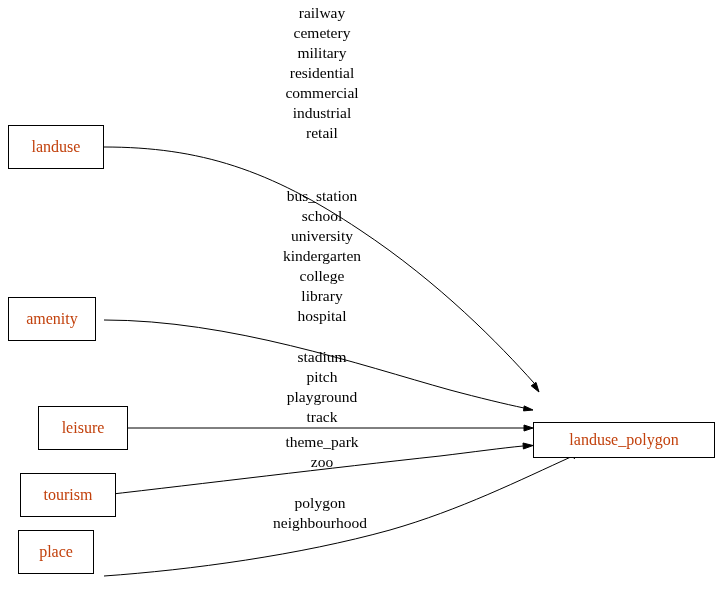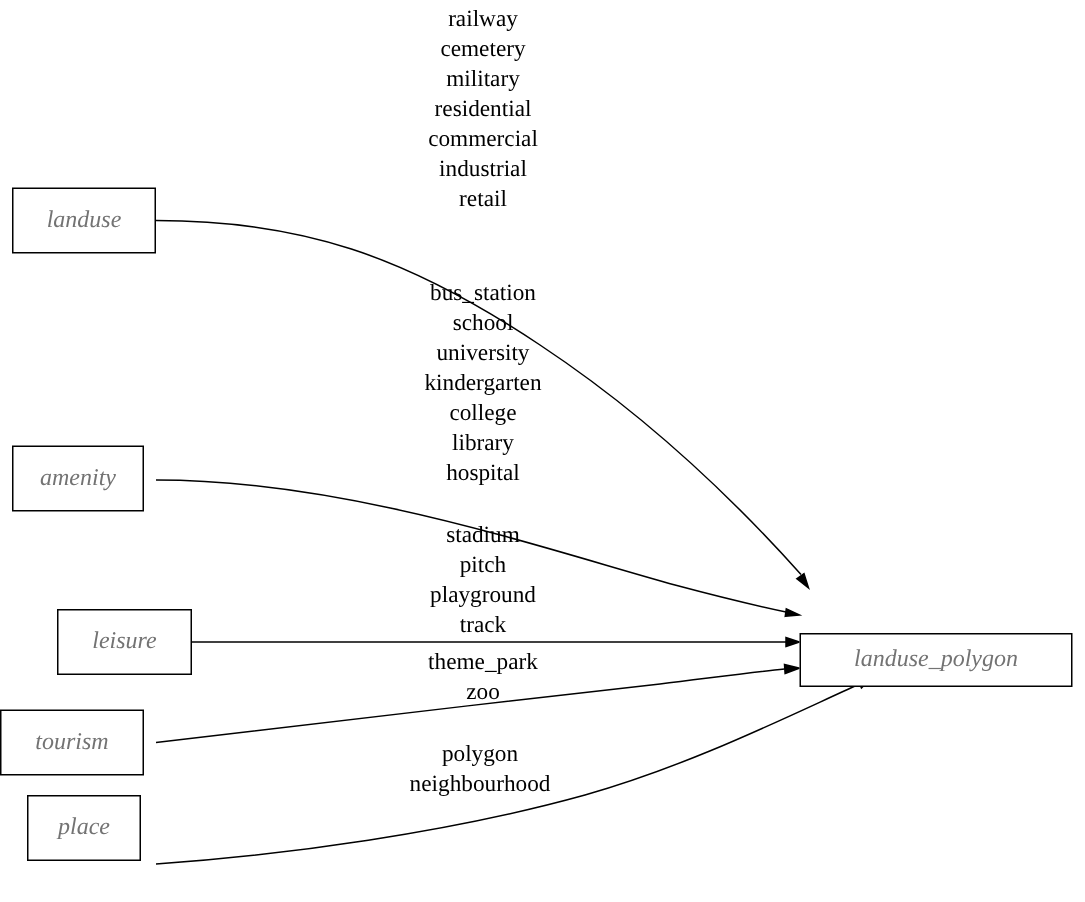--- a/index.html
+++ b/index.html
@@ -13,28 +13,27 @@
     height: 601px;
     background: #ffffff;
     font-family: "Liberation Serif", serif;
     overflow: hidden;
   }
   .node {
     position: absolute;
     box-sizing: border-box;
     border: 1px solid #000000;
     background: #ffffff;
-    color: #737373;
+    color: #c2410c;
     font-size: 16px;
     line-height: 1;
     display: flex;
     align-items: center;
     justify-content: center;
     white-space: nowrap;
-    font-style: italic;
   }
   .edge-label {
     position: absolute;
     color: #000000;
     font-size: 15.5px;
     line-height: 20px;
     text-align: center;
     white-space: pre;
     transform: translateX(-50%);
   }
@@ -95,21 +94,21 @@
   </div>
 
   <div class="node" style="left:8px; top:297px; width:88px; height:44px;">
     <span>amenity</span>
   </div>
 
   <div class="node" style="left:14px; top:406px; width:90px; height:44px;margin-left:24px;">
     <span>leisure</span>
   </div>
 
-  <div class="node" style="left:0; top:473px; width:96px; height:44px;">
+  <div class="node" style="left:20px; top:473px; width:96px; height:44px;">
     <span>tourism</span>
   </div>
 
   <div class="node" style="left:18px; top:530px; width:76px; height:44px;">
     <span>place</span>
   </div>
 
   <div class="node" style="left:533px; top:422px; width:182px; height:36px;">
     <span>landuse_polygon</span>
   </div>

